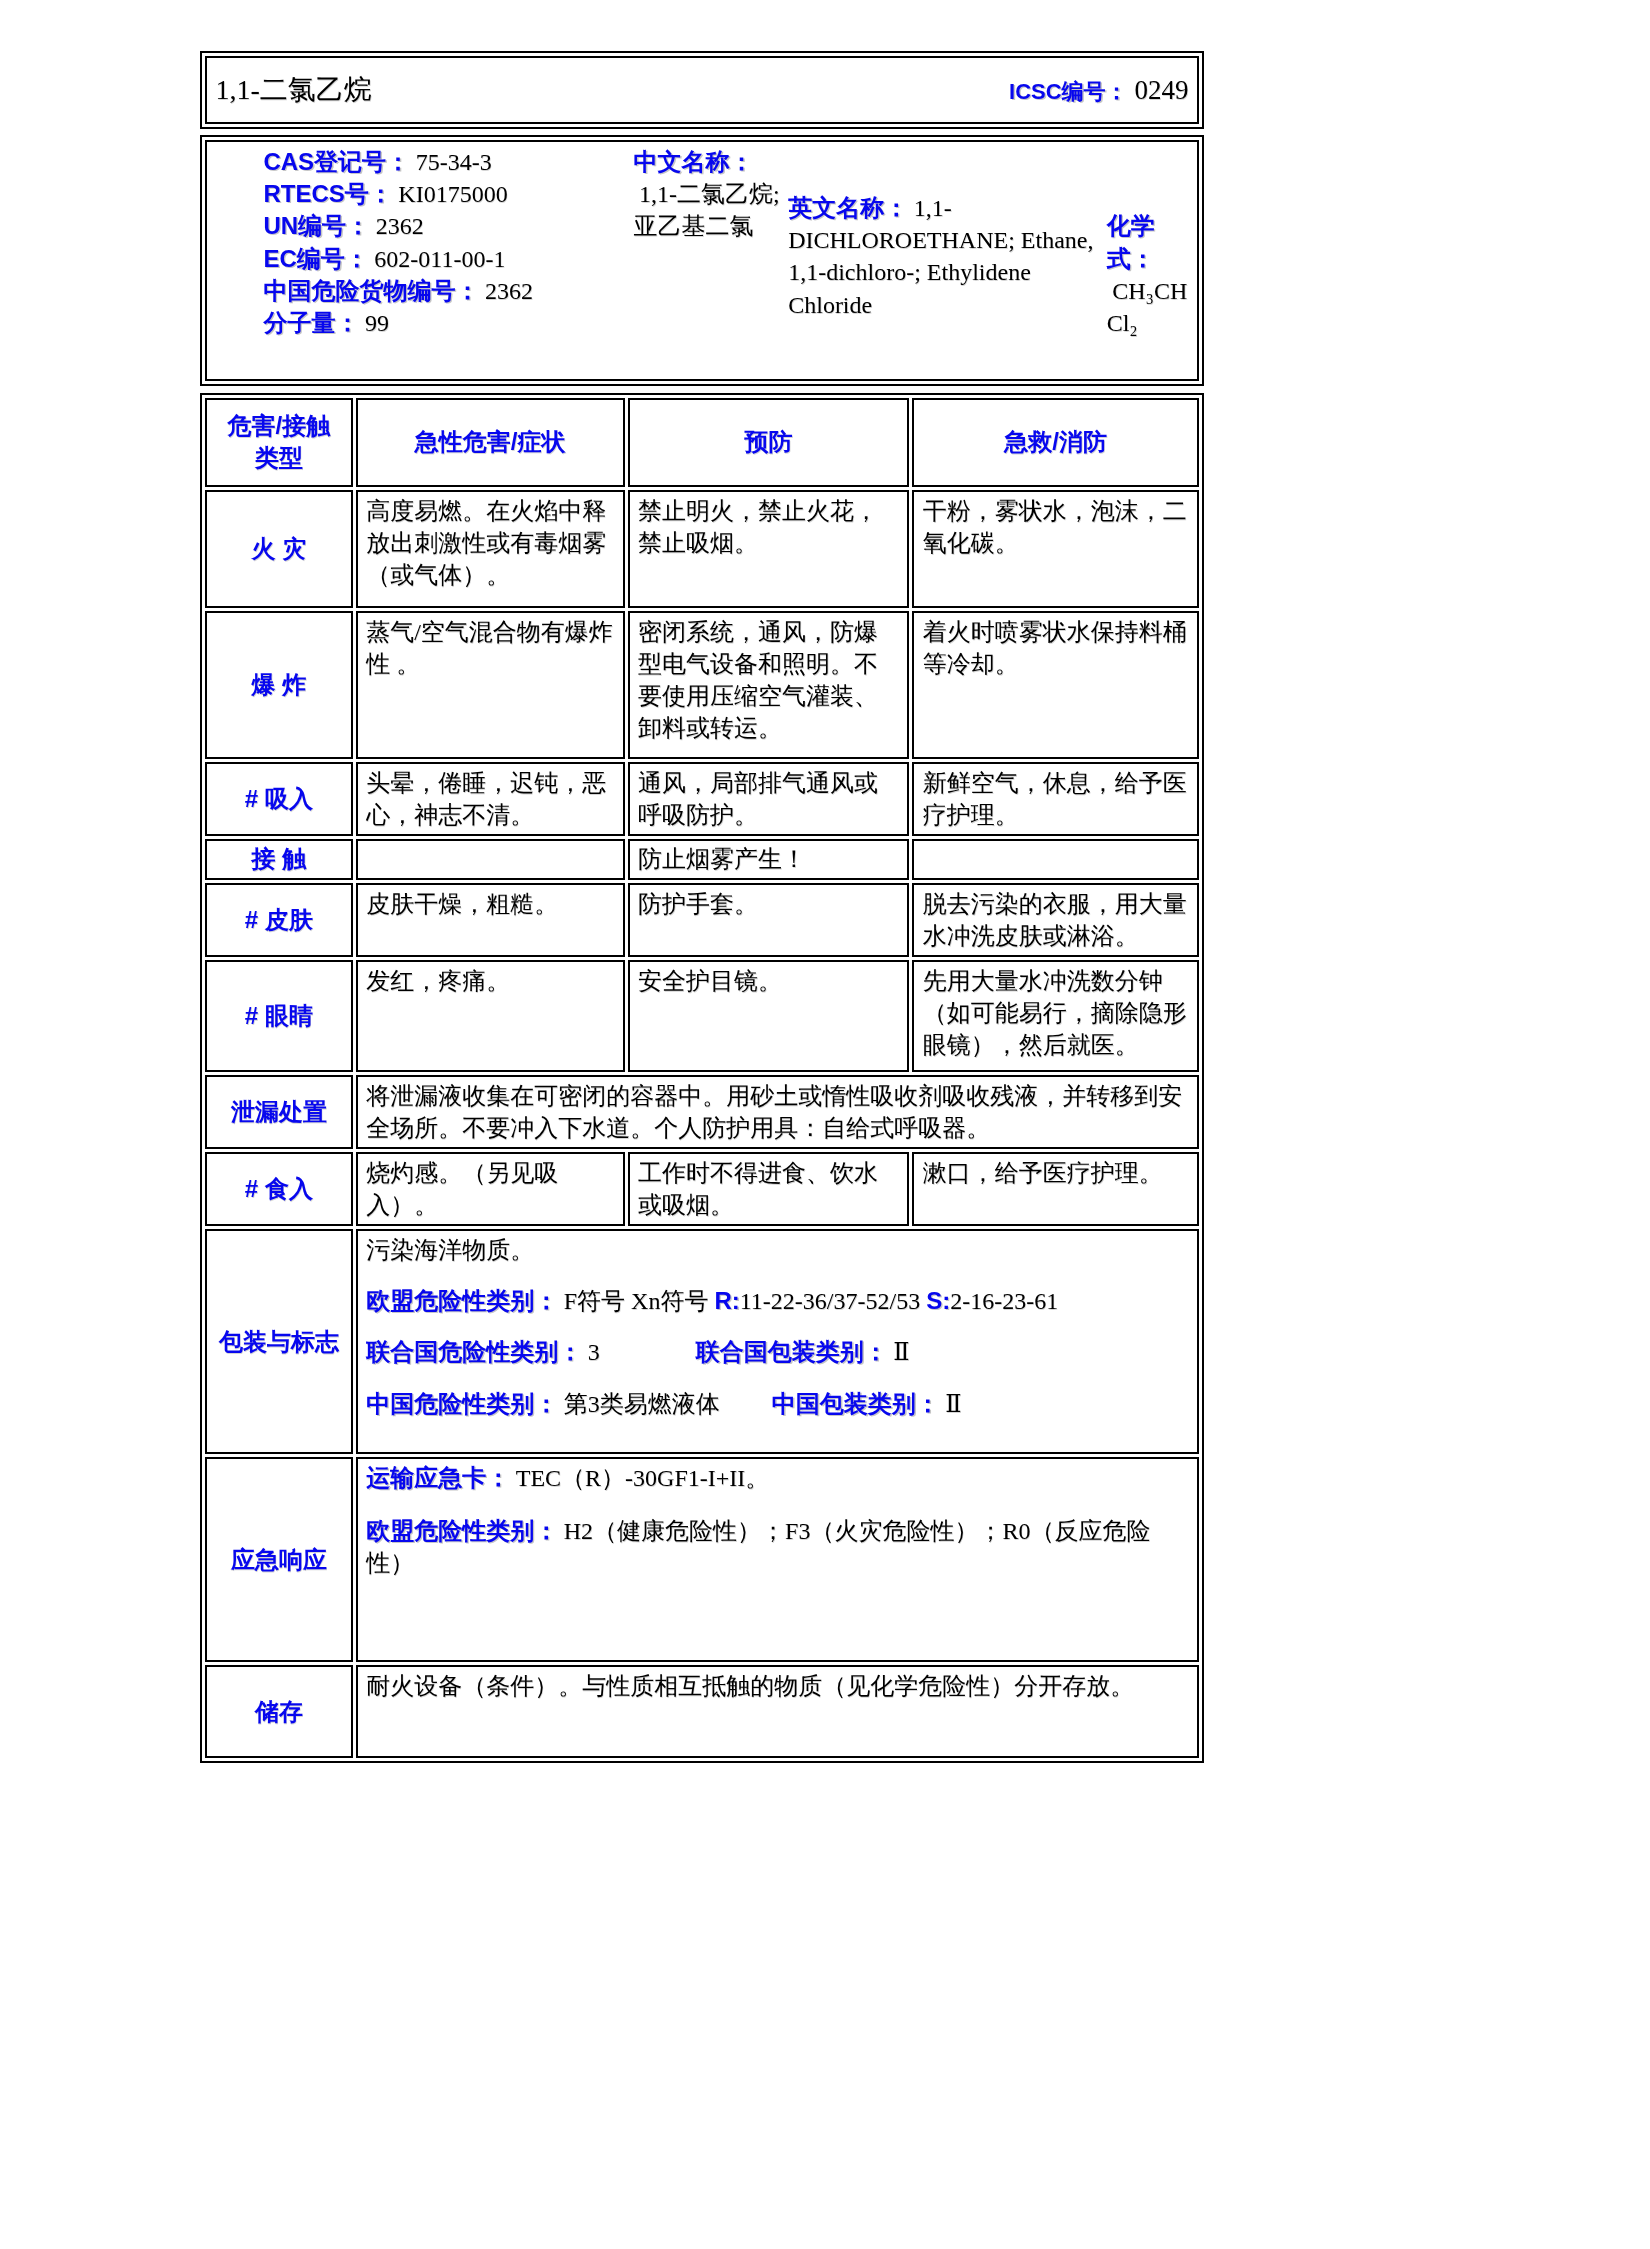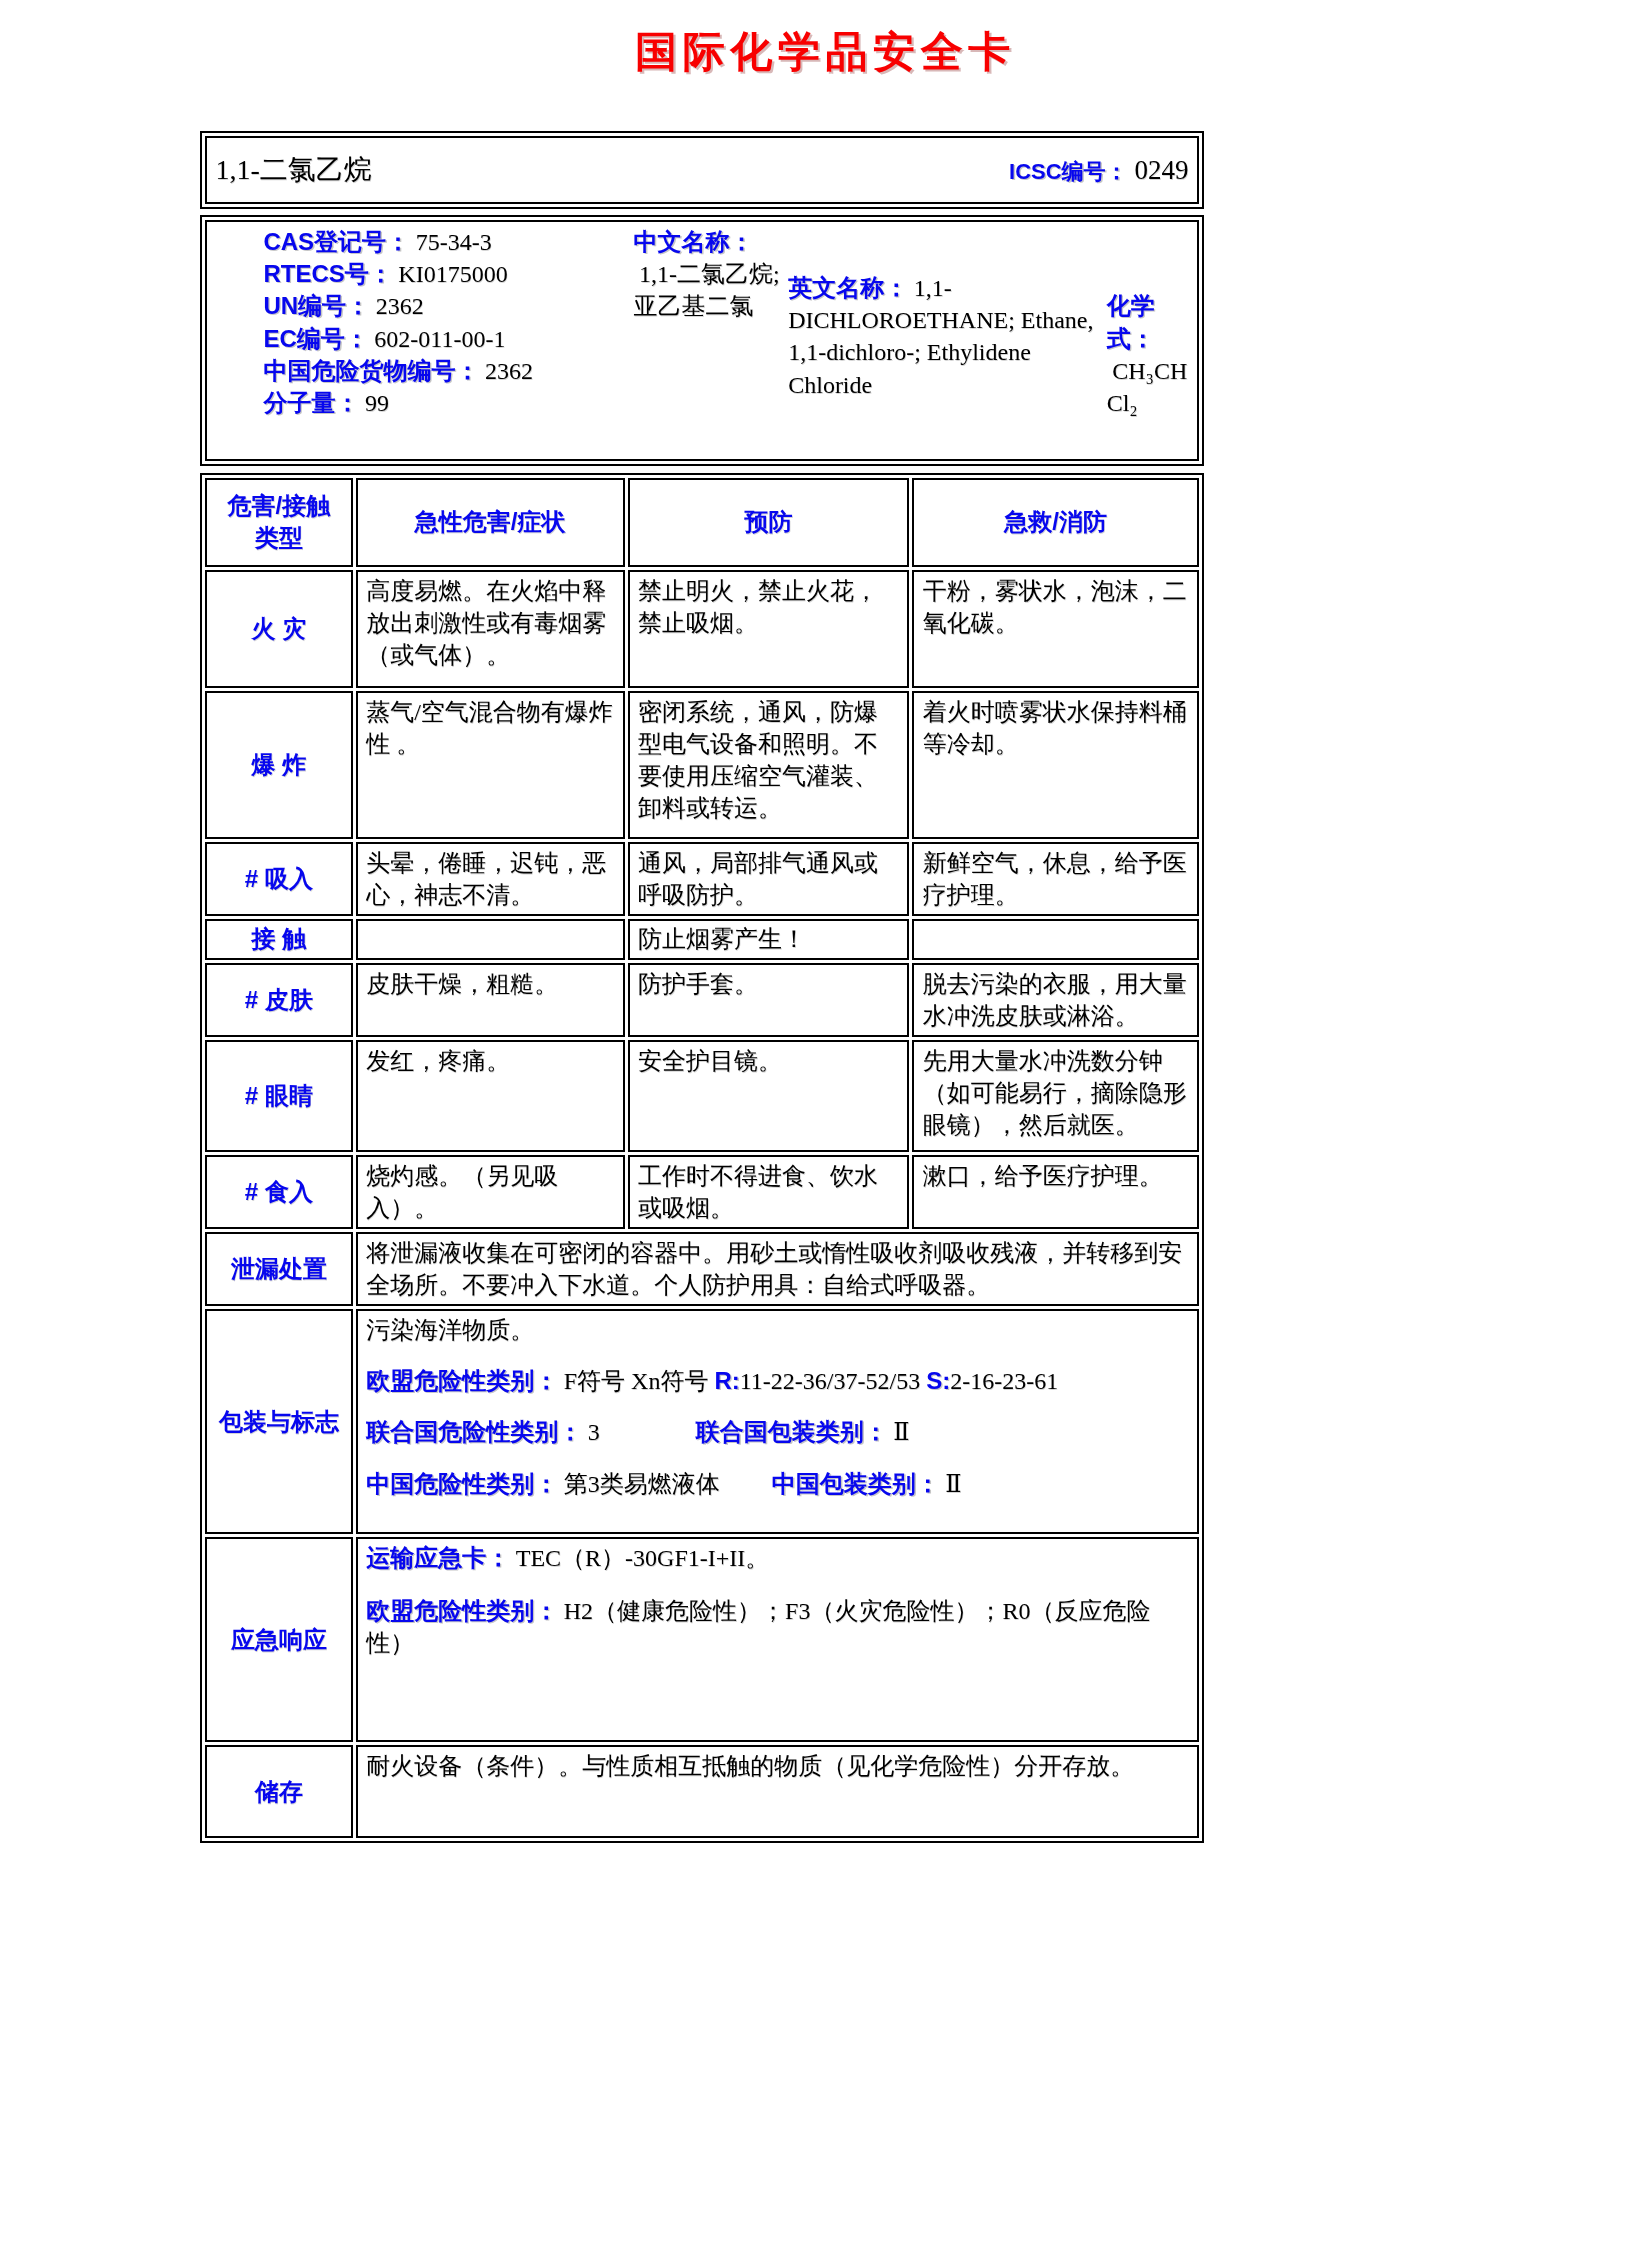--- a/index.html
+++ b/index.html
@@ -62,21 +62,20 @@
   .gap-wide{margin-left:90px;}
   .gap-mid{margin-left:46px;}
   .val-sp{margin-left:5.6px;}
   .er-line{margin:0 0 21px 0;}
 </style>
 </head>
 <body>
 
 <div class="page">
 
-  <h1 class="title">国际化学品安全卡</h1>
 
   <table class="box mt-box1">
     <tbody>
       <tr>
         <td class="box1-cell">
           <div class="box1-row">
             <span class="box1-name">1,1-二氯乙烷</span>
             <span class="box1-icsc">
               <span class="blue">ICSC编号：</span><span class="val">0249</span>
             </span>
@@ -161,30 +160,30 @@
         <td>脱去污染的衣服，用大量水冲洗皮肤或淋浴。</td>
       </tr>
 
       <tr style="height:112px;">
         <td class="typecell blue"># 眼睛</td>
         <td>发红，疼痛。</td>
         <td>安全护目镜。</td>
         <td>先用大量水冲洗数分钟（如可能易行，摘除隐形眼镜），然后就医。</td>
       </tr>
 
+      <tr style="height:74px;">
+        <td class="typecell blue">泄漏处置</td>
+        <td colspan="3">将泄漏液收集在可密闭的容器中。用砂土或惰性吸收剂吸收残液，并转移到安全场所。不要冲入下水道。个人防护用具：自给式呼吸器。</td>
+      </tr>
+
       <tr style="height:70px;">
         <td class="typecell blue"># 食入</td>
         <td>烧灼感。（另见吸入）。</td>
         <td>工作时不得进食、饮水或吸烟。</td>
         <td>漱口，给予医疗护理。</td>
-      </tr>
-
-      <tr style="height:74px;">
-        <td class="typecell blue">泄漏处置</td>
-        <td colspan="3">将泄漏液收集在可密闭的容器中。用砂土或惰性吸收剂吸收残液，并转移到安全场所。不要冲入下水道。个人防护用具：自给式呼吸器。</td>
       </tr>
 
       <tr style="height:225px;">
         <td class="typecell blue">包装与标志</td>
         <td colspan="3">
           <div class="pkg-line">污染海洋物质。</div>
           <div class="pkg-line">
             <span class="blue">欧盟危险性类别：</span><span class="val-sp">F符号 Xn符号</span>
             <span class="blue">R:</span><span>11-22-36/37-52/53</span>
             <span class="blue">S:</span><span>2-16-23-61</span>

